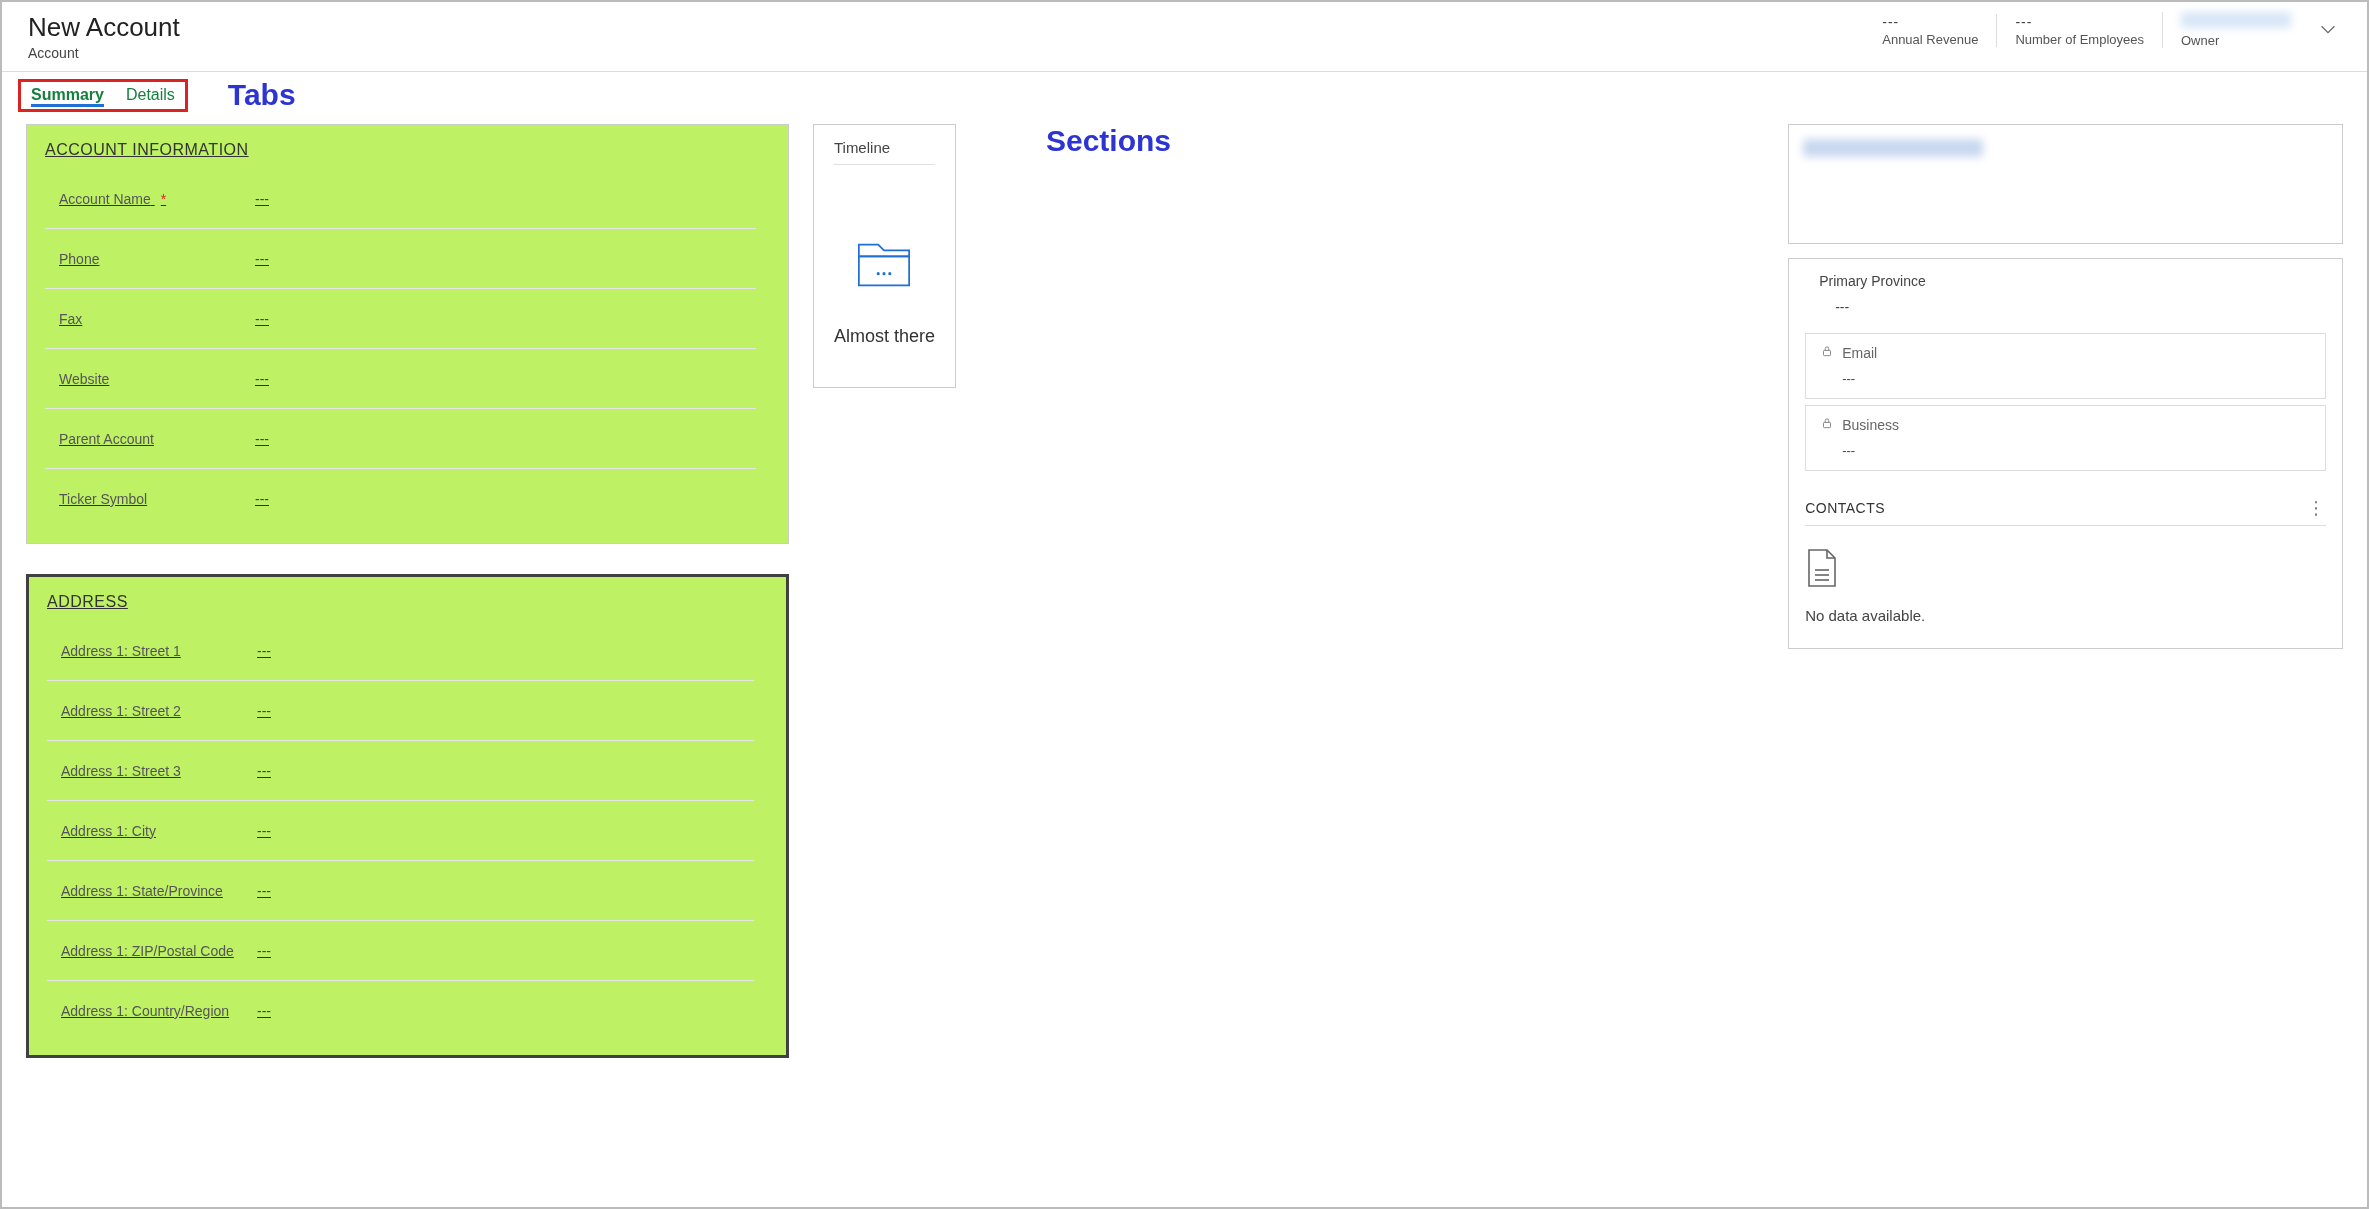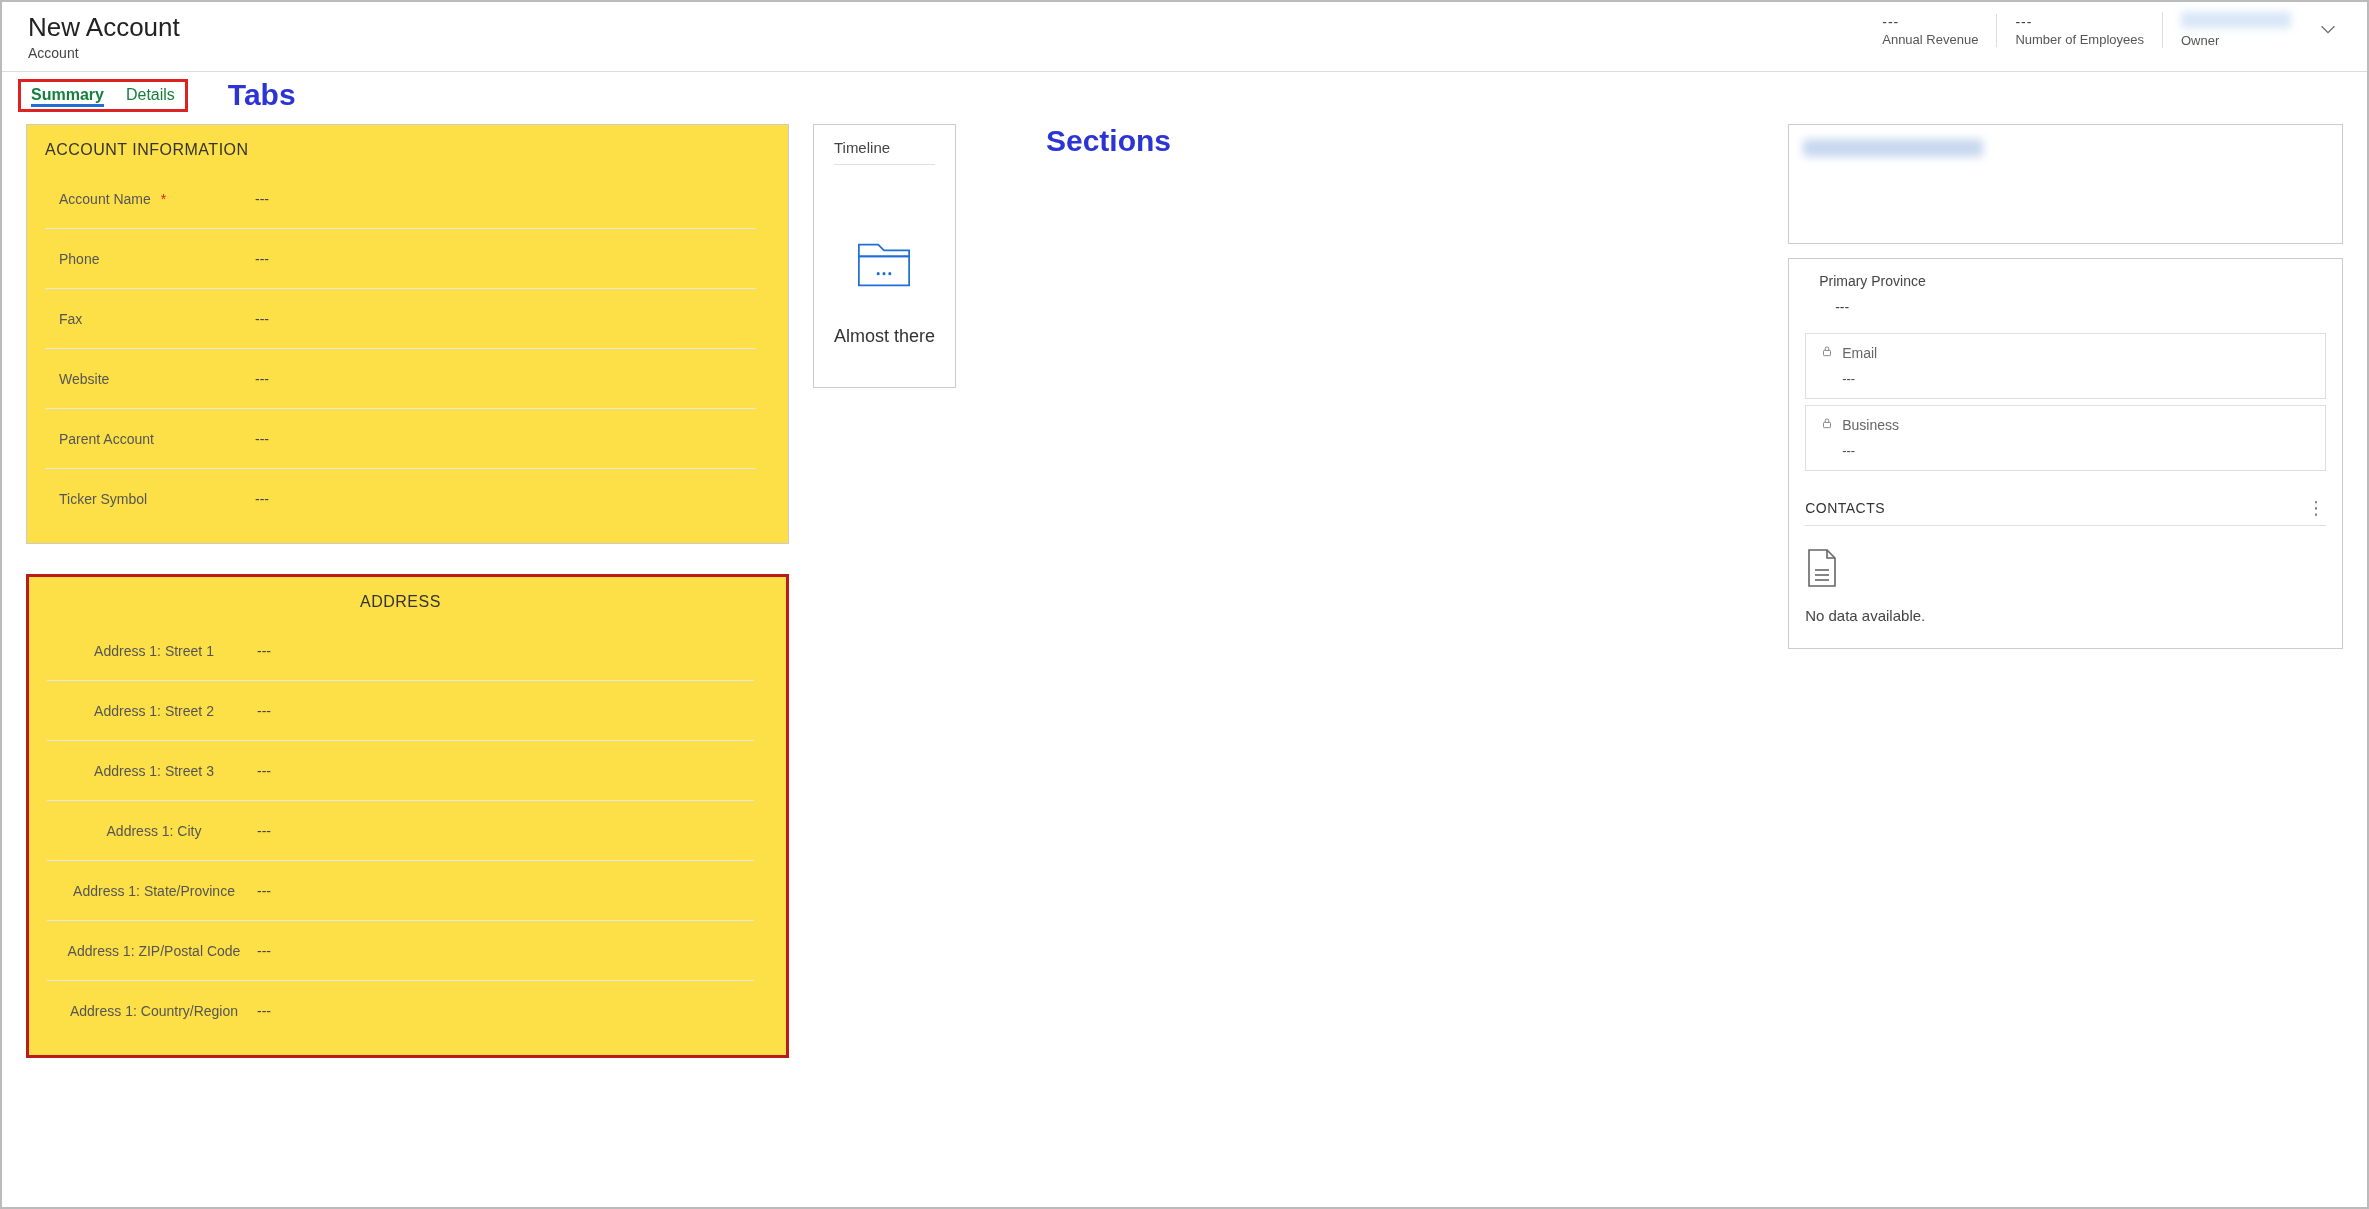--- a/index.html
+++ b/index.html
@@ -105,21 +105,22 @@
     padding: 12px 24px 20px 24px;
     align-items: flex-start;
   }
   .col-left { width: 770px; display: flex; flex-direction: column; gap: 30px; }
   .col-mid { width: 960px; display: flex; flex-direction: row; gap: 60px; }
   .col-right { width: 560px; display: flex; flex-direction: column; gap: 14px; }
 
   .panel {
     border: 1px solid #ccc;
     padding: 16px 32px 14px 18px;
-    background: #fde047;
+    background: #bef264;
+    text-decoration: underline;
   }
   .panel-title {
     font-size: 16px;
     color: #333;
     letter-spacing: .5px;
     margin-bottom: 10px;
   }
   .field-row {
     display: flex;
     align-items: center;
@@ -136,22 +137,21 @@
   }
   .req-star { color: #d22; margin-left: 6px; }
   .field-value {
     color: #444;
     font-size: 14px;
     padding-left: 10px;
   }
 
   
   .panel.address-panel {
-    border: 3px solid #b91c1c;
-    text-align: center;
+    border: 3px solid #404040;
   }
 
   
   .timeline-panel {
     border: 1px solid #ccc;
     padding: 14px 20px 40px 20px;
   }
   .timeline-title {
     font-size: 15px;
     color: #444;

